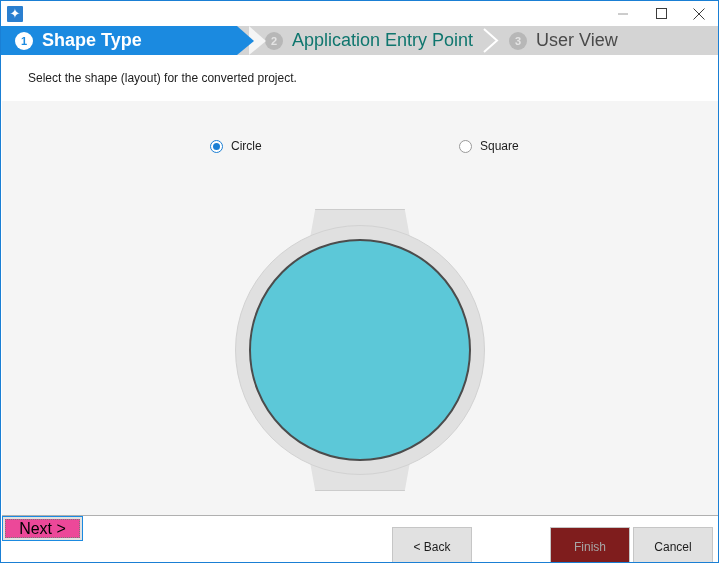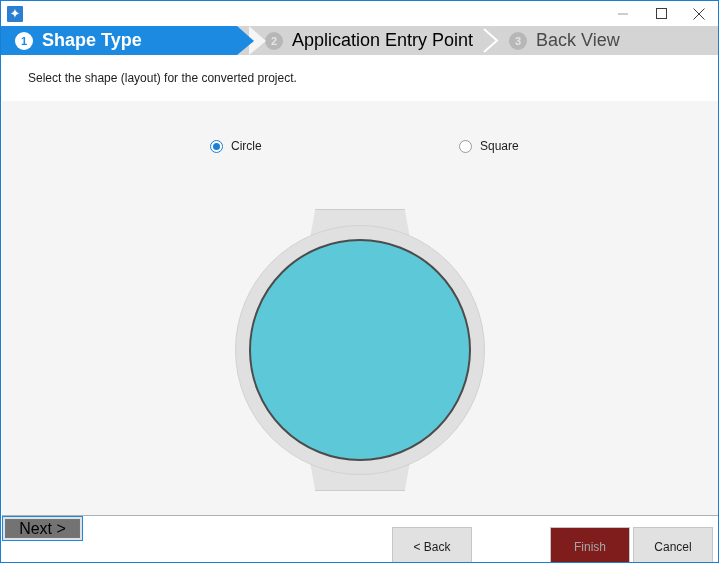--- a/index.html
+++ b/index.html
@@ -91,21 +91,21 @@
   #step1-gap {
     position: absolute; left: 248px; top: 25px;
     width: 0; height: 0; z-index: 2;
     border-top: 15px solid transparent;
     border-bottom: 14px solid transparent;
     border-left: 17px solid #f5f5f5;
   }
 
   #step2 { left: 264px; }
   #step2 .step-badge { background: #b7b7b7; color: #e4e4e4; }
-  #step2 .step-label { color: #000000; }
+  #step2 .step-label { color: #0f766e; }
 
   #step-div2 {
     position: absolute; left: 480px; top: 25px;
     width: 20px; height: 29px; z-index: 2;
   }
   #step-div2 svg { display: block; }
 
   #step3 { left: 508px; }
   #step3 .step-badge { background: #b7b7b7; color: #e4e4e4; }
   #step3 .step-label { color: #4a4a4a; }
@@ -210,21 +210,21 @@
   #btn-back   { left: 390px; }
   #btn-next   {
     left: 467px; width: 81px; height: 25px; top: 10px;
     border: 1px solid #1b8ae0; padding: 2px;
     background: #e1e1e1;
   }
   #btn-next .inner {
     width: 100%; height: 100%;
     border: 1px dotted #7a7a7a;
     display: flex; align-items: center; justify-content: center;
-    background: #737373;
+    background: #ec4899;
   }
   #btn-finish { left: 548px; color: #a6a6a6; background: #7f1d1d; }
   #btn-cancel { left: 631px; text-align: center; }
 </style>
 </head>
 <body>
 
 <div id="window">
 
   <div id="titlebar">
@@ -255,21 +255,21 @@
     <div class="step" id="step1">
       <div class="step-badge">1</div>
       <div class="step-label">Shape Type</div>
     </div>
     <div class="step" id="step2">
       <div class="step-badge">2</div>
       <div class="step-label">Application Entry Point</div>
     </div>
     <div class="step" id="step3">
       <div class="step-badge">3</div>
-      <div class="step-label">Back View</div>
+      <div class="step-label">User View</div>
     </div>
   </div>
   <div id="step1-gap"></div>
   <div id="step1-arrow"></div>
   <div id="step-div2">
     <svg width="20" height="29" viewBox="0 0 20 29">
         <polyline points="3,3 16,14.5 3,26" fill="none" stroke="#ffffff" stroke-width="2"></polyline>
       </svg>
   </div>
 

